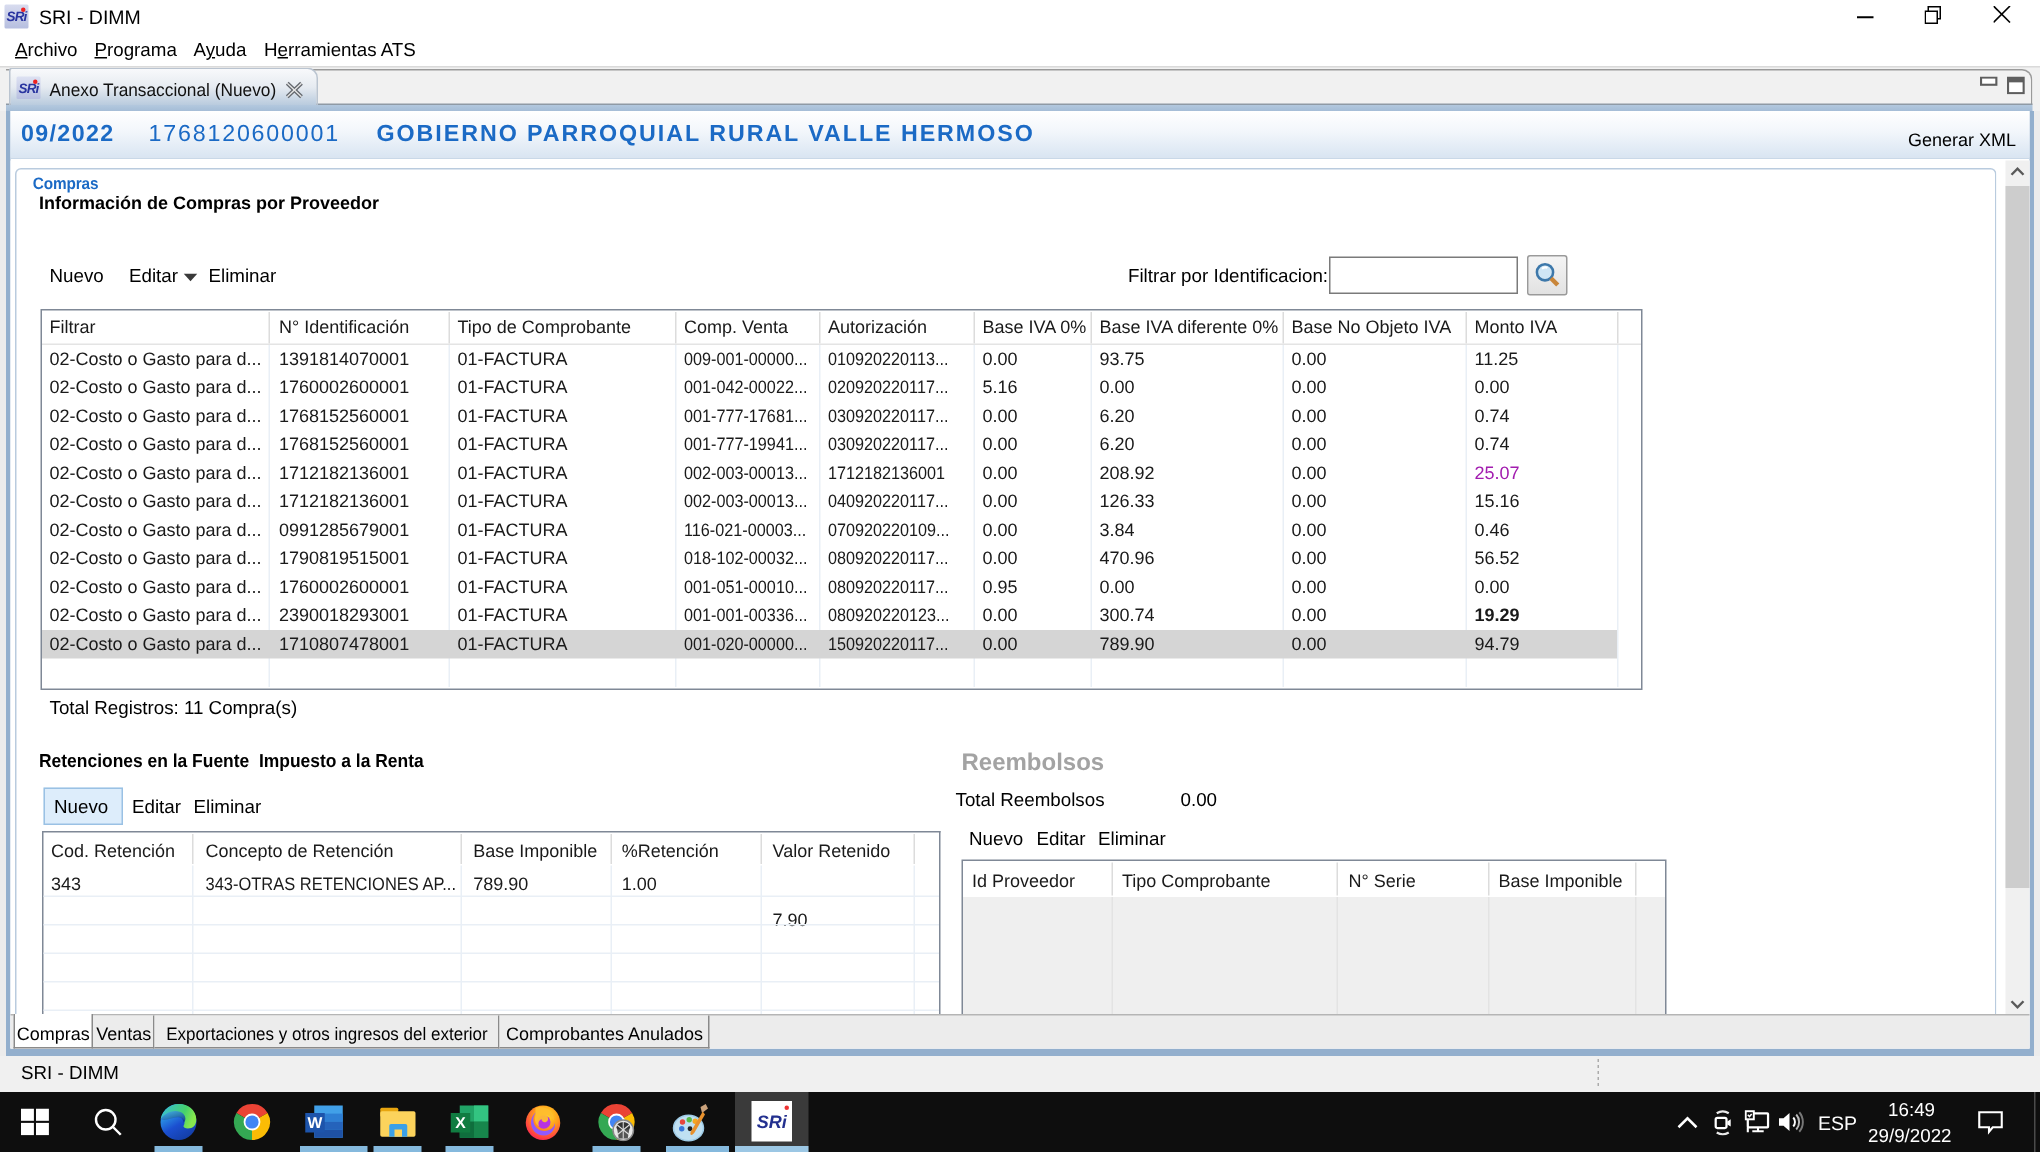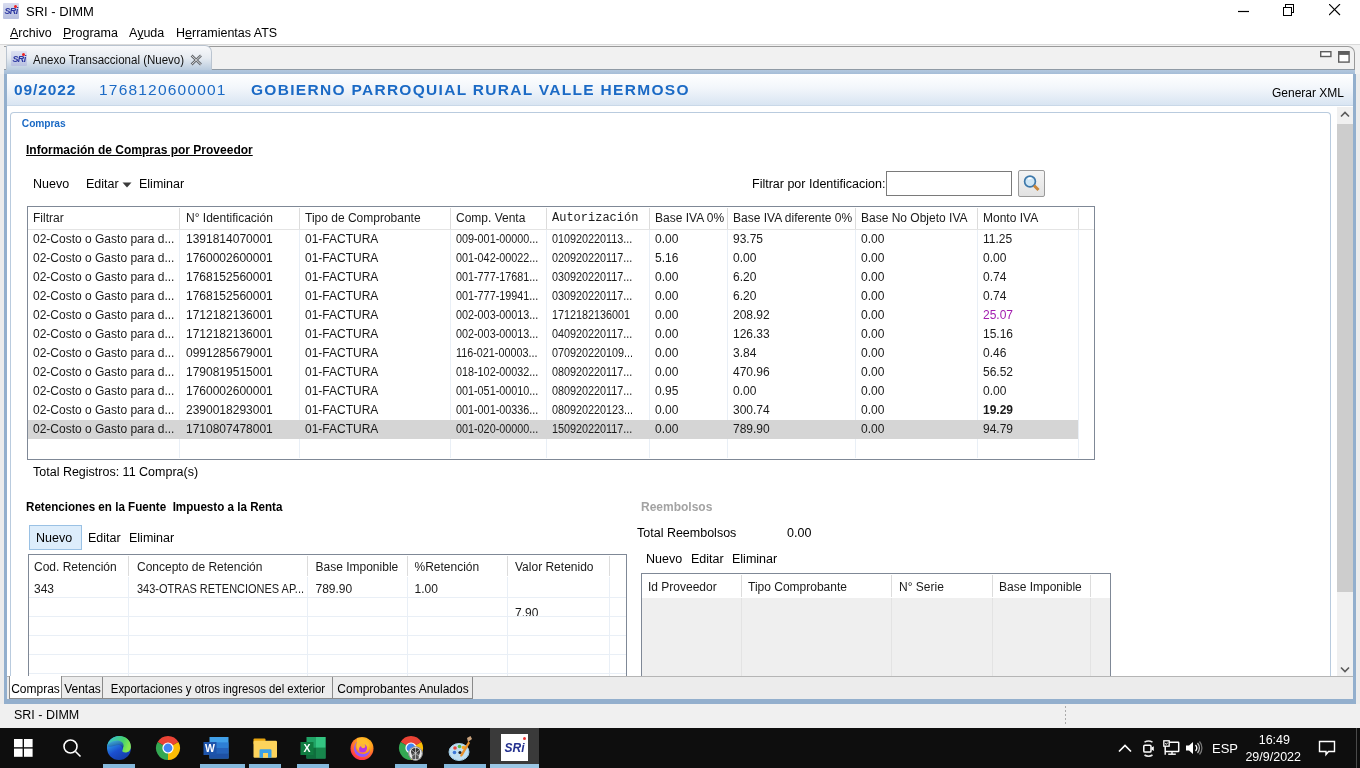--- a/index.html
+++ b/index.html
@@ -70,21 +70,21 @@
 <div class="abs" style="left:1337px;top:107px;width:16px;height:572px;background:#f0f0f0;"></div>
 <div class="abs" style="left:1337px;top:124px;width:16px;height:468px;background:#cdcdcd;"></div>
 <svg class="abs" style="left:1340px;top:111px;" width="10" height="7">
     <path d="M1 5.5 L5 1.5 L9 5.5" fill="none" stroke="#5a5a5a" stroke-width="1.6"></path>
   </svg>
 <svg class="abs" style="left:1340px;top:666px;" width="10" height="7">
     <path d="M1 1.5 L5 5.5 L9 1.5" fill="none" stroke="#5a5a5a" stroke-width="1.6"></path>
   </svg>
 <div class="abs" style="left:10px;top:112px;width:1321px;height:564px;border:1px solid #b9cbde;border-bottom:none;border-radius:4px 4px 0 0;"></div>
 <div class="tx" style="left:20px;top:117px;font-size:11px;letter-spacing:-0.1px;font-weight:bold;color:#1b6ac5;background:#fff;padding:0 2px;transform:scaleX(0.93);transform-origin:0 0;">Compras</div>
-<div class="tx" style="left:26px;top:143px;font-size:12px;font-weight:bold;text-decoration:underline;">Información de Compras por Proveedor</div>
+<div class="tx" style="left:26px;top:128px;font-size:12px;font-weight:bold;">Información de Compras por Proveedor</div>
 <div class="tx" style="left:33px;top:177px;font-size:12.5px;">Nuevo</div>
 <div class="tx" style="left:86px;top:177px;font-size:12.5px;">Editar</div>
 <svg class="abs" style="left:122px;top:182px;" width="10" height="6">
     <path d="M0.5 0.5 L9.5 0.5 L5 5.5 Z" fill="#3a3a3a"></path>
   </svg>
 <div class="tx" style="left:139px;top:177px;font-size:12.5px;">Eliminar</div>
 <div class="tx" style="left:752px;top:177px;font-size:12.5px;">Filtrar por Identificacion:</div>
 <div class="abs" style="left:886px;top:171px;width:126px;height:25px;background:#fff;border:1px solid #7a7a7a;"></div>
 <div class="abs" style="left:1018px;top:170px;width:27px;height:27px;background:linear-gradient(180deg,#f4f4f4,#e2e2e2);border:1px solid #9a9a9a;border-radius:2px;"></div>
 <svg class="abs" style="left:1022px;top:174px;" width="19" height="19">
@@ -109,21 +109,21 @@
 <div class="abs" style="left:854.5px;top:229.5px;width:1px;height:228.0px;background:#e9eff6;"></div>
 <div class="abs" style="left:976.5px;top:207.5px;width:1px;height:21px;background:#dcdcdc;"></div>
 <div class="abs" style="left:976.5px;top:229.5px;width:1px;height:228.0px;background:#e9eff6;"></div>
 <div class="abs" style="left:1077.5px;top:207.5px;width:1px;height:21px;background:#dcdcdc;"></div>
 <div class="abs" style="left:1077.5px;top:229.5px;width:1px;height:228.0px;background:#e9eff6;"></div>
 <div class="abs" style="left:27.5px;top:229px;width:1066.5px;height:1px;background:#e4e4e4;"></div>
 <div class="tx" style="left:33px;top:211px;color:#1a1a1a;">Filtrar</div>
 <div class="tx" style="left:186px;top:211px;color:#1a1a1a;">N° Identificación</div>
 <div class="tx" style="left:305px;top:211px;color:#1a1a1a;">Tipo de Comprobante</div>
 <div class="tx" style="left:456px;top:211px;color:#1a1a1a;">Comp. Venta</div>
-<div class="tx" style="left:552px;top:211px;color:#1a1a1a;font-family:Liberation Mono, monospace;">Autorización</div>
+<div class="tx" style="left:552px;top:211px;color:#1a1a1a;">Autorización</div>
 <div class="tx" style="left:655px;top:211px;color:#1a1a1a;">Base IVA 0%</div>
 <div class="tx" style="left:733px;top:211px;color:#1a1a1a;">Base IVA diferente 0%</div>
 <div class="tx" style="left:861px;top:211px;color:#1a1a1a;">Base No Objeto IVA</div>
 <div class="tx" style="left:983px;top:211px;color:#1a1a1a;">Monto IVA</div>
 <div class="abs" style="left:27.5px;top:420px;width:1050.0px;height:19px;background:#d5d5d5;"></div>
 <div class="tx" style="left:33px;top:232px;color:#1a1a1a;">02-Costo o Gasto para d...</div>
 <div class="tx" style="left:186px;top:232px;color:#1a1a1a;">1391814070001</div>
 <div class="tx" style="left:305px;top:232px;color:#1a1a1a;">01-FACTURA</div>
 <div class="tx" style="left:456px;top:232px;color:#1a1a1a;transform:scaleX(0.9);transform-origin:0 0;">009-001-00000...</div>
 <div class="tx" style="left:552px;top:232px;color:#1a1a1a;transform:scaleX(0.9);transform-origin:0 0;">010920220113...</div>
@@ -246,21 +246,21 @@
 <div class="tx" style="left:34px;top:582px;color:#1a1a1a;">343</div>
 <div class="tx" style="left:137px;top:582px;color:#1a1a1a;"><span style="display:inline-block;transform:scaleX(0.915);transform-origin:0 0;">343-OTRAS RETENCIONES AP...</span></div>
 <div class="tx" style="left:315.5px;top:582px;color:#1a1a1a;">789.90</div>
 <div class="tx" style="left:414.5px;top:582px;color:#1a1a1a;">1.00</div>
 <div class="tx" style="left:515px;top:582px;color:#1a1a1a;margin-top:24px;">7.90</div>
 <div class="abs" style="left:28.5px;top:597px;width:597.5px;height:1px;background:#e9eff6;"></div>
 <div class="abs" style="left:28.5px;top:616px;width:597.5px;height:1px;background:#e9eff6;"></div>
 <div class="abs" style="left:28.5px;top:635px;width:597.5px;height:1px;background:#e9eff6;"></div>
 <div class="abs" style="left:28.5px;top:654px;width:597.5px;height:1px;background:#e9eff6;"></div>
 <div class="abs" style="left:28.5px;top:673px;width:597.5px;height:1px;background:#e9eff6;"></div>
-<div class="tx" style="left:641px;top:500px;font-size:12px;font-weight:bold;color:#a3a3a3;">Reembolsos</div>
+<div class="tx" style="left:641px;top:500px;font-size:16px;font-weight:bold;color:#a3a3a3;">Reembolsos</div>
 <div class="tx" style="left:637px;top:526px;font-size:12.5px;">Total Reembolsos</div>
 <div class="tx" style="left:787px;top:526px;font-size:12.5px;">0.00</div>
 <div class="tx" style="left:646px;top:552px;font-size:12.5px;">Nuevo</div>
 <div class="tx" style="left:691px;top:552px;font-size:12.5px;">Editar</div>
 <div class="tx" style="left:732px;top:552px;font-size:12.5px;">Eliminar</div>
 <div class="abs" style="left:641px;top:573px;width:469.5px;height:104.5px;background:#fff;border:1px solid #7f8896;"></div>
 <div class="abs" style="left:642px;top:598px;width:467.5px;height:78.5px;background:#efefef;"></div>
 <div class="abs" style="left:740.5px;top:575px;width:1px;height:22px;background:#dcdcdc;"></div>
 <div class="abs" style="left:740.5px;top:598px;width:1px;height:78.5px;background:#e3e3e3;"></div>
 <div class="abs" style="left:891px;top:575px;width:1px;height:22px;background:#dcdcdc;"></div>

